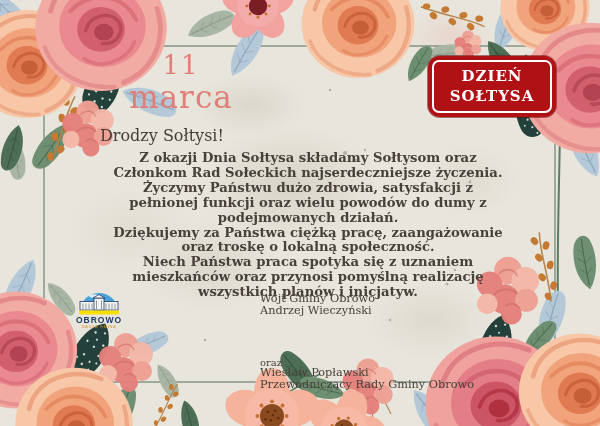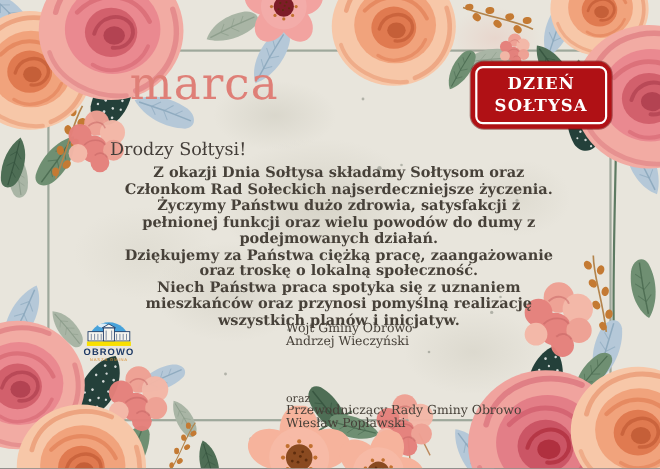--- a/index.html
+++ b/index.html
@@ -16,21 +16,21 @@
       radial-gradient(ellipse 90px 60px at 130px 230px, rgba(200,197,182,.25), rgba(200,197,182,0) 70%);
     font-family:"DejaVu Serif","Liberation Serif",serif;
   }
   .frame{
     position:absolute;left:43px;top:45px;width:513px;height:338px;
     border:2px solid rgba(109,126,112,.6);box-sizing:border-box;
   }
   .deco{position:absolute;left:0;top:0;z-index:1;}
   .date{position:absolute;left:118px;top:52px;width:126px;z-index:2;text-align:center;color:#df7f77;}
   .date .day{font-size:26px;line-height:1;letter-spacing:2px;}
-  .date .month{font-size:41px;line-height:1.05;margin-top:3px;letter-spacing:1px;}
+  .date .month{font-size:31px;line-height:1.05;margin-top:3px;letter-spacing:1px;}
   .badge{
     position:absolute;left:428px;top:56px;width:128px;height:61px;z-index:3;
     background:#b01115;border-radius:12px;box-shadow:0 0 0 1px rgba(110,14,16,.55);
   }
   .badge-inner{
     position:absolute;inset:4px;border:2px solid #ffffff;border-radius:7px;
     display:flex;flex-direction:column;align-items:center;justify-content:center;
     color:#fff;font-weight:bold;font-size:15px;line-height:1.3;letter-spacing:1px;
   }
   .heading{position:absolute;left:100px;top:126px;width:416px;z-index:2;text-align:left;
@@ -348,20 +348,21 @@
       <g transform="translate(496,404) scale(1.5)">
           <use href="#sym-rose" x="-50" y="-50" width="100" height="100" class="pinkdeep"></use>
         </g>
       <g transform="translate(580,392) scale(1.3)">
           <use href="#sym-rose" x="-50" y="-50" width="100" height="100" class="peach"></use>
         </g>
     </g>
   </svg>
 
   <div class="date">
+    <div class="day">11</div>
     <div class="month">marca</div>
   </div>
 
   <div class="badge">
     <div class="badge-inner">
       <span>DZIEŃ</span>
       <span>SOŁTYSA</span>
     </div>
   </div>
 
@@ -371,22 +372,22 @@
     <p>Z okazji Dnia Sołtysa składamy Sołtysom oraz Członkom Rad Sołeckich najserdeczniejsze życzenia.</p>
     <p>Życzymy Państwu dużo zdrowia, satysfakcji z pełnionej funkcji oraz wielu powodów do dumy z podejmowanych działań.</p>
     <p>Dziękujemy za Państwa ciężką pracę, zaangażowanie oraz troskę o lokalną społeczność.</p>
     <p>Niech Państwa praca spotyka się z uznaniem mieszkańców oraz przynosi pomyślną realizację wszystkich planów i inicjatyw.</p>
   </div>
 
   <div class="signature">
     <div>Wójt Gminy Obrowo</div>
     <div>Andrzej Wieczyński</div>
     <div class="small">oraz</div>
+    <div>Wiesław Popławski</div>
     <div>Przewodniczący Rady Gminy Obrowo</div>
-    <div>Wiesław Popławski</div>
   </div>
 
   <svg class="logo" width="62" height="46" viewBox="0 0 62 46">
     <path d="M13,25 A18,16 0 0 1 49,25 Z" fill="#47a2da"></path>
     <ellipse cx="26" cy="12" rx="5" ry="1.8" fill="#eaf4fb" opacity=".9"></ellipse>
     <g>
       <rect x="12" y="17.5" width="38" height="8.5" fill="#f6f4ee" stroke="#1e3a66" stroke-width="0.8"></rect>
       <rect x="26" y="14" width="10" height="12" fill="#f6f4ee" stroke="#1e3a66" stroke-width="0.8"></rect>
       <path d="M25,14 L31,10.5 L37,14 Z" fill="#f6f4ee" stroke="#1e3a66" stroke-width="0.8"></path>
       <path d="M15,19.5 V25 M18,19.5 V25 M21,19.5 V25 M24,19.5 V25 M38,19.5 V25 M41,19.5 V25 M44,19.5 V25 M47,19.5 V25 M28.5,16.5 V25 M33.5,16.5 V25" stroke="#1e3a66" stroke-width="0.6" opacity=".85"></path>

